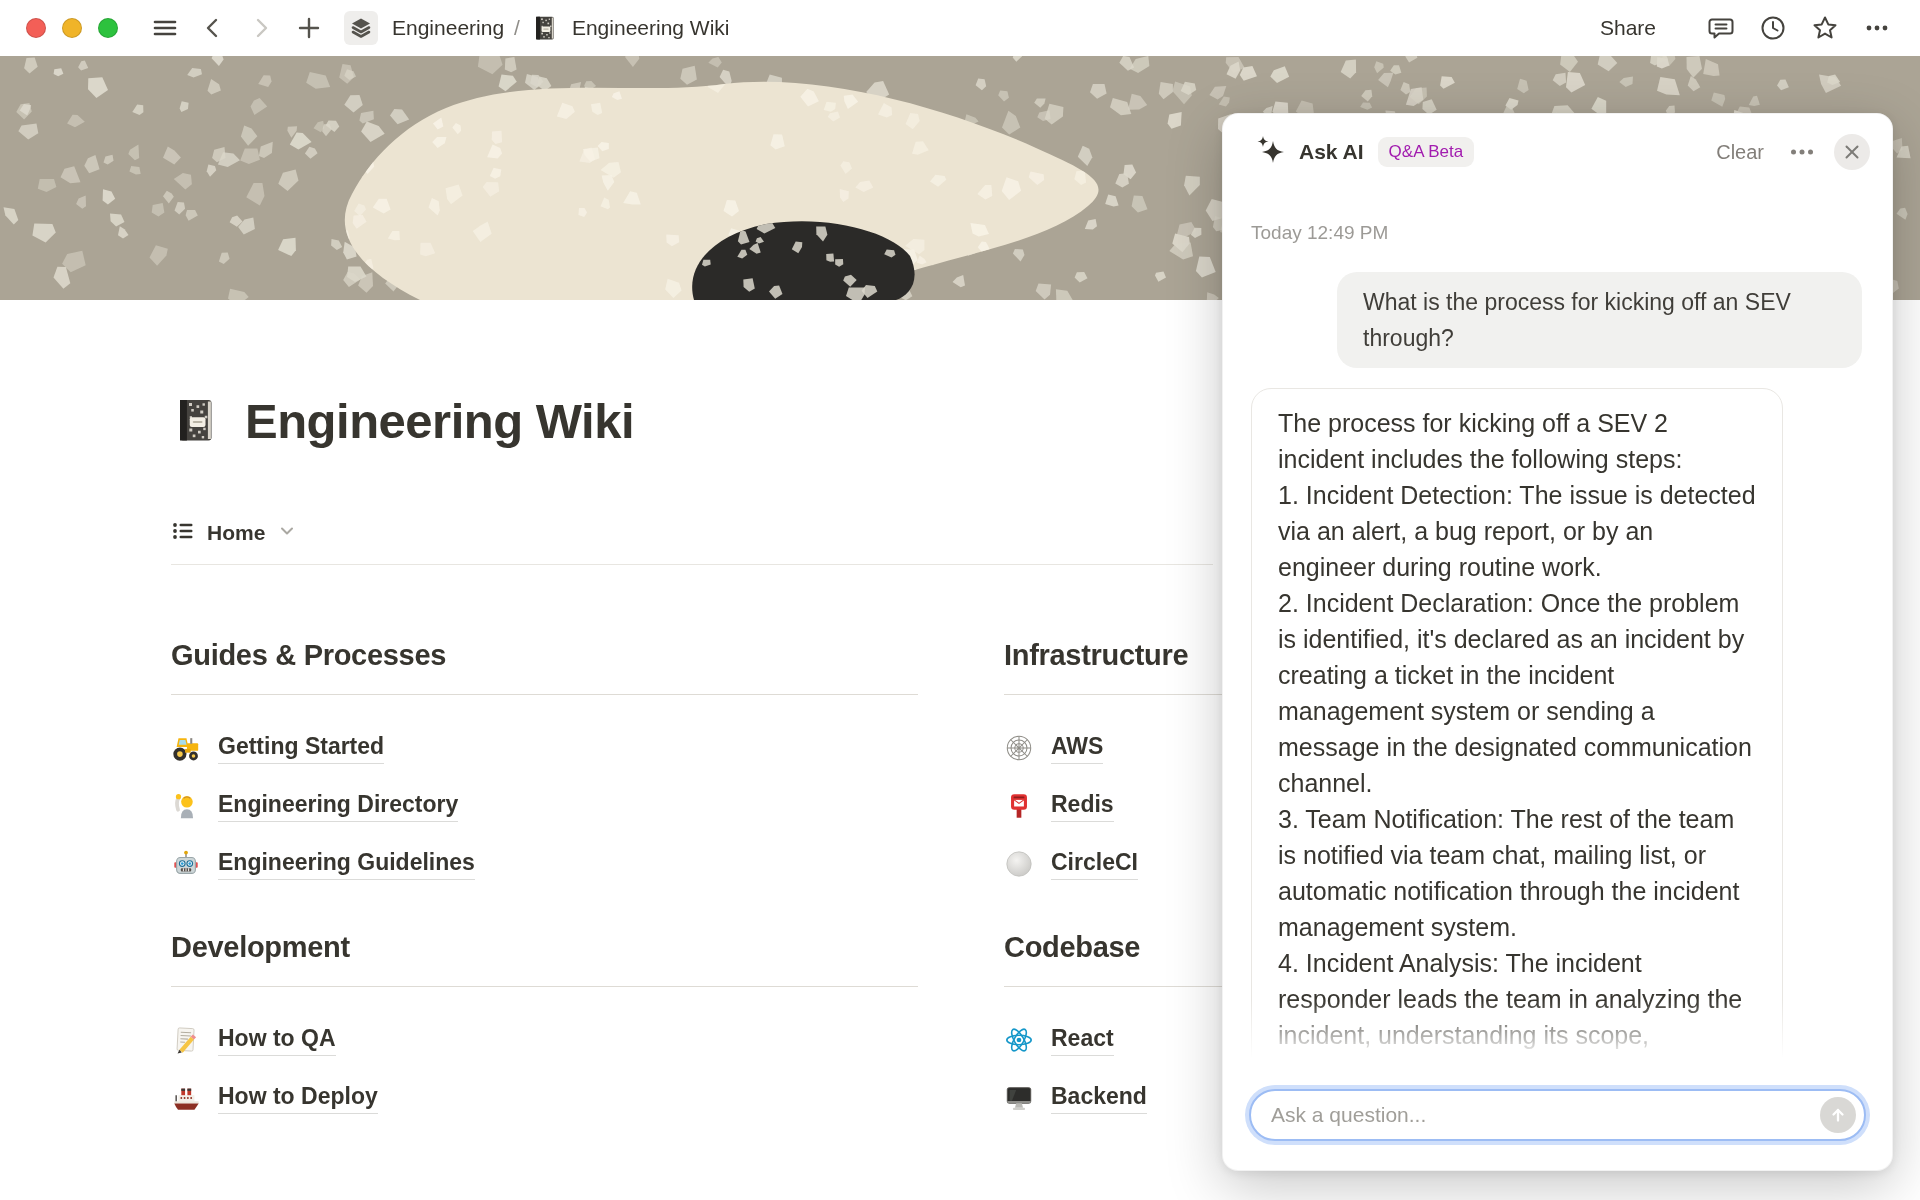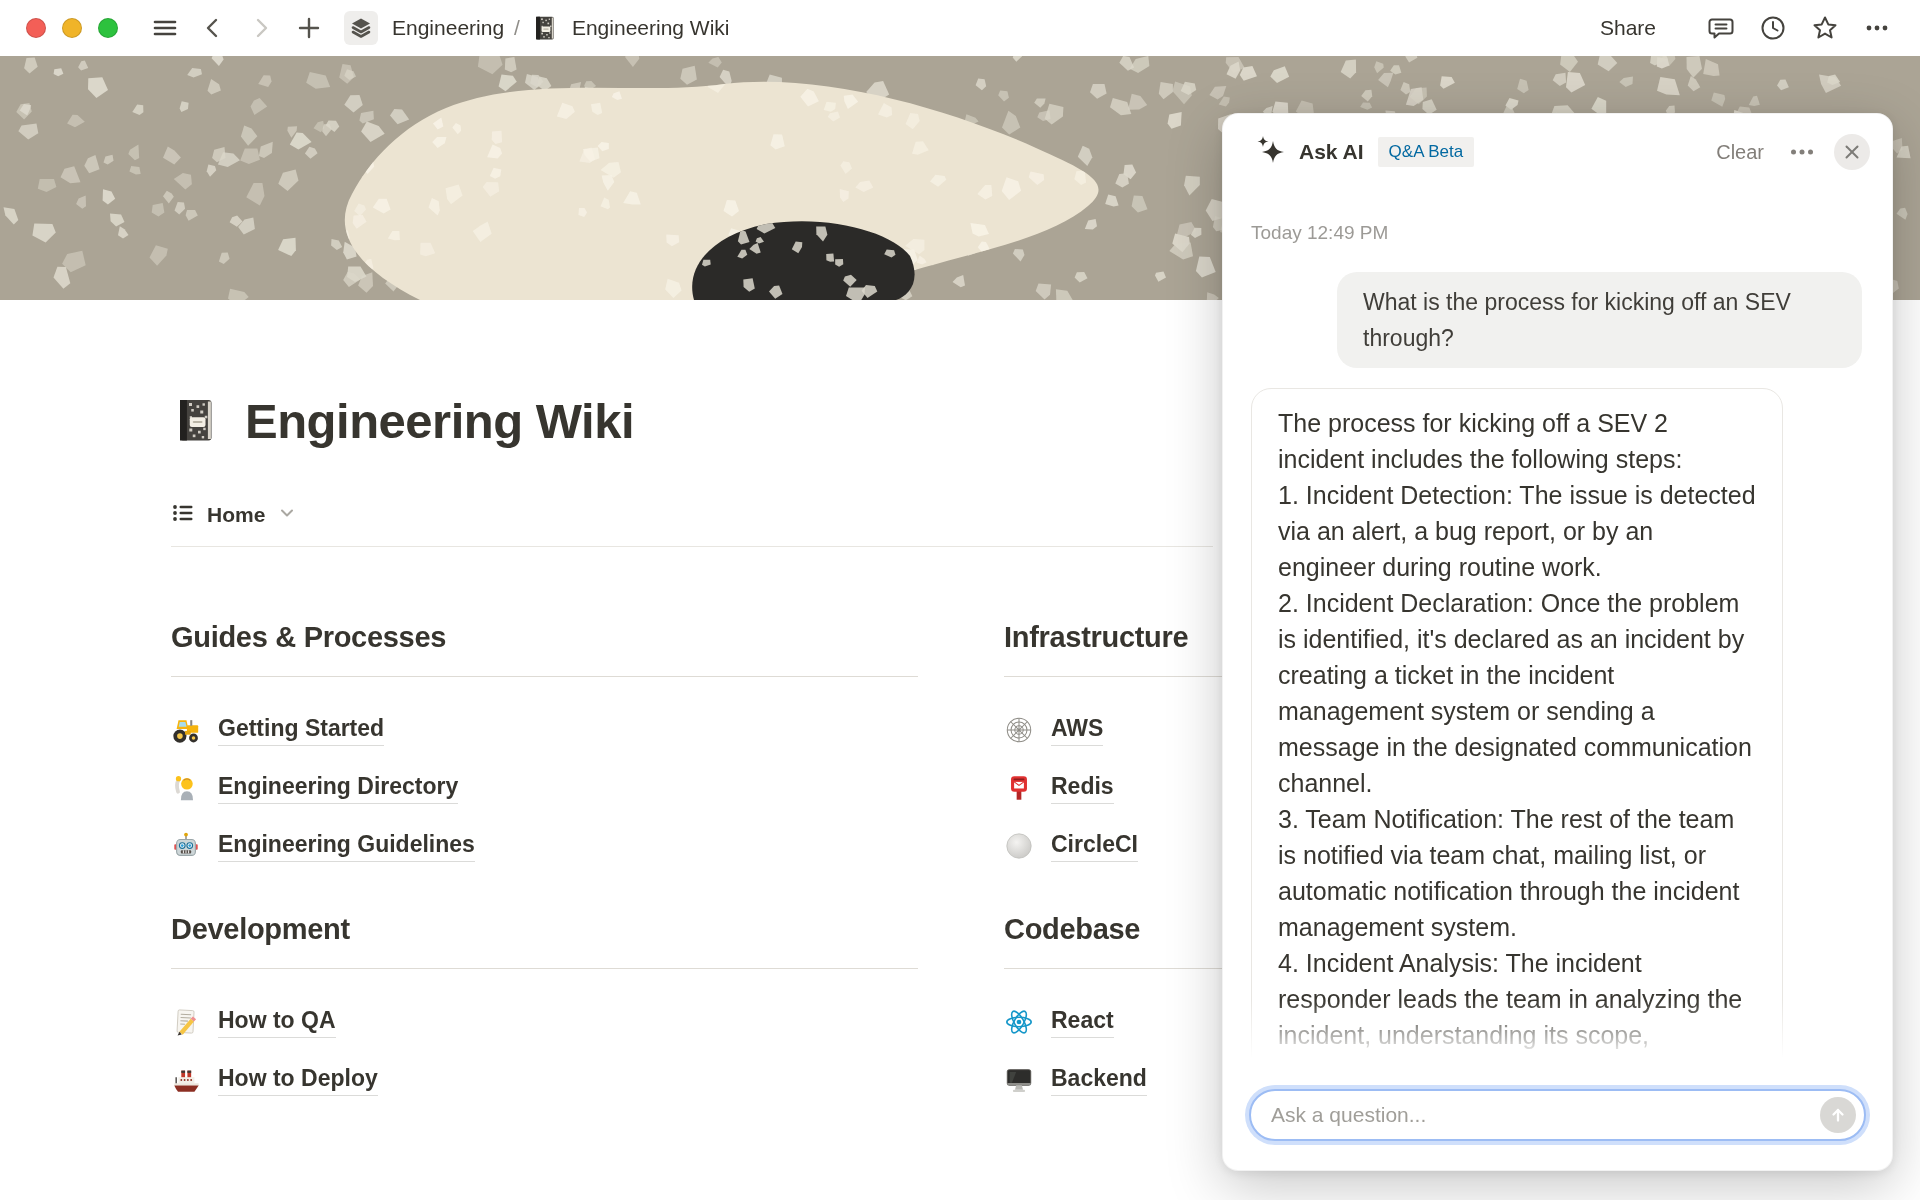--- a/index.html
+++ b/index.html
@@ -24,21 +24,21 @@
 
   
   .cover { position:relative; width:1920px; height:244px; overflow:hidden; }
   .cover svg { display:block; }
 
   
   .page { padding:90px 0 0 171px; }
   .page-head { display:flex; align-items:center; gap:26px; height:62px; }
   .page-icon svg { display:block; }
   h1.page-title { font-size:49px; font-weight:700; letter-spacing:-0.5px; color:#37352f; }
-  .view-row { margin-top:48px; display:flex; align-items:center; gap:12px; height:30px; }
+  .view-row { margin-top:66px; display:flex; align-items:center; gap:12px; height:30px; }
   .view-label { font-size:21px; font-weight:700; }
   .view-divider { margin-top:16px; width:1042px; border-top:1px solid #e8e6e1; }
 
   .columns { margin-top:74px; display:flex; gap:86px; }
   .col-left { width:747px; }
   .col-right { width:560px; }
   h2.sec-heading { font-size:29px; font-weight:700; letter-spacing:-0.3px; white-space:nowrap; overflow:hidden; }
   .sec-divider { margin-top:22px; border-top:1px solid #dedbd5; }
   .items { margin-top:24px; }
   .wiki-item { display:flex; align-items:center; gap:17px; height:58px; cursor:pointer; }
@@ -46,21 +46,21 @@
   .wi-label { font-size:23px; font-weight:600; color:#37352f; text-decoration:none;
               border-bottom:1.5px solid rgba(55,53,47,.18); padding-bottom:3px; }
   .sec2 { margin-top:38px; }
 
   
   .ai-panel { position:absolute; left:1222px; top:113px; width:671px; height:1058px; background:#fff;
               border-radius:16px; border:1px solid rgba(0,0,0,.05); z-index:30;
               box-shadow:0 16px 56px rgba(0,0,0,.22), 0 2px 10px rgba(0,0,0,.08); }
   .ai-header { height:76px; display:flex; align-items:center; padding:0 22px 0 30px; }
   .ai-title { font-size:21px; font-weight:700; margin-left:12px; }
-  .ai-badge { margin-left:14px; background:#f1f0ee; color:#0369a1; font-size:17px; padding:5px 11px; border-radius:2px; }
+  .ai-badge { margin-left:14px; background:#f1f0ee; color:#a21caf; font-size:17px; padding:5px 11px; border-radius:9px; }
   .ai-right { margin-left:auto; display:flex; align-items:center; }
   .ai-clear { font-size:20px; color:#837f7a; background:none; border:none; cursor:pointer; font-family:inherit; }
   .ai-more { margin-left:24px; background:none; border:none; cursor:pointer; display:flex; }
   .ai-close { margin-left:18px; width:36px; height:36px; border-radius:50%; background:#eceae8; border:none;
               display:flex; align-items:center; justify-content:center; cursor:pointer; }
   .chat { position:absolute; top:76px; left:0; right:0; bottom:92px; overflow:hidden; padding:0 28px; }
   .chat::after { content:""; position:absolute; left:0; right:0; bottom:0; height:78px;
                  background:linear-gradient(to bottom, rgba(255,255,255,0), #fff 75%); pointer-events:none; }
   .chat-date { text-align:left; color:#9c9a96; font-size:19px; margin-top:32px; }
   .q-bubble { margin:28px 2px 0 auto; width:fit-content; max-width:525px; background:#f1f1ef; border-radius:20px;

